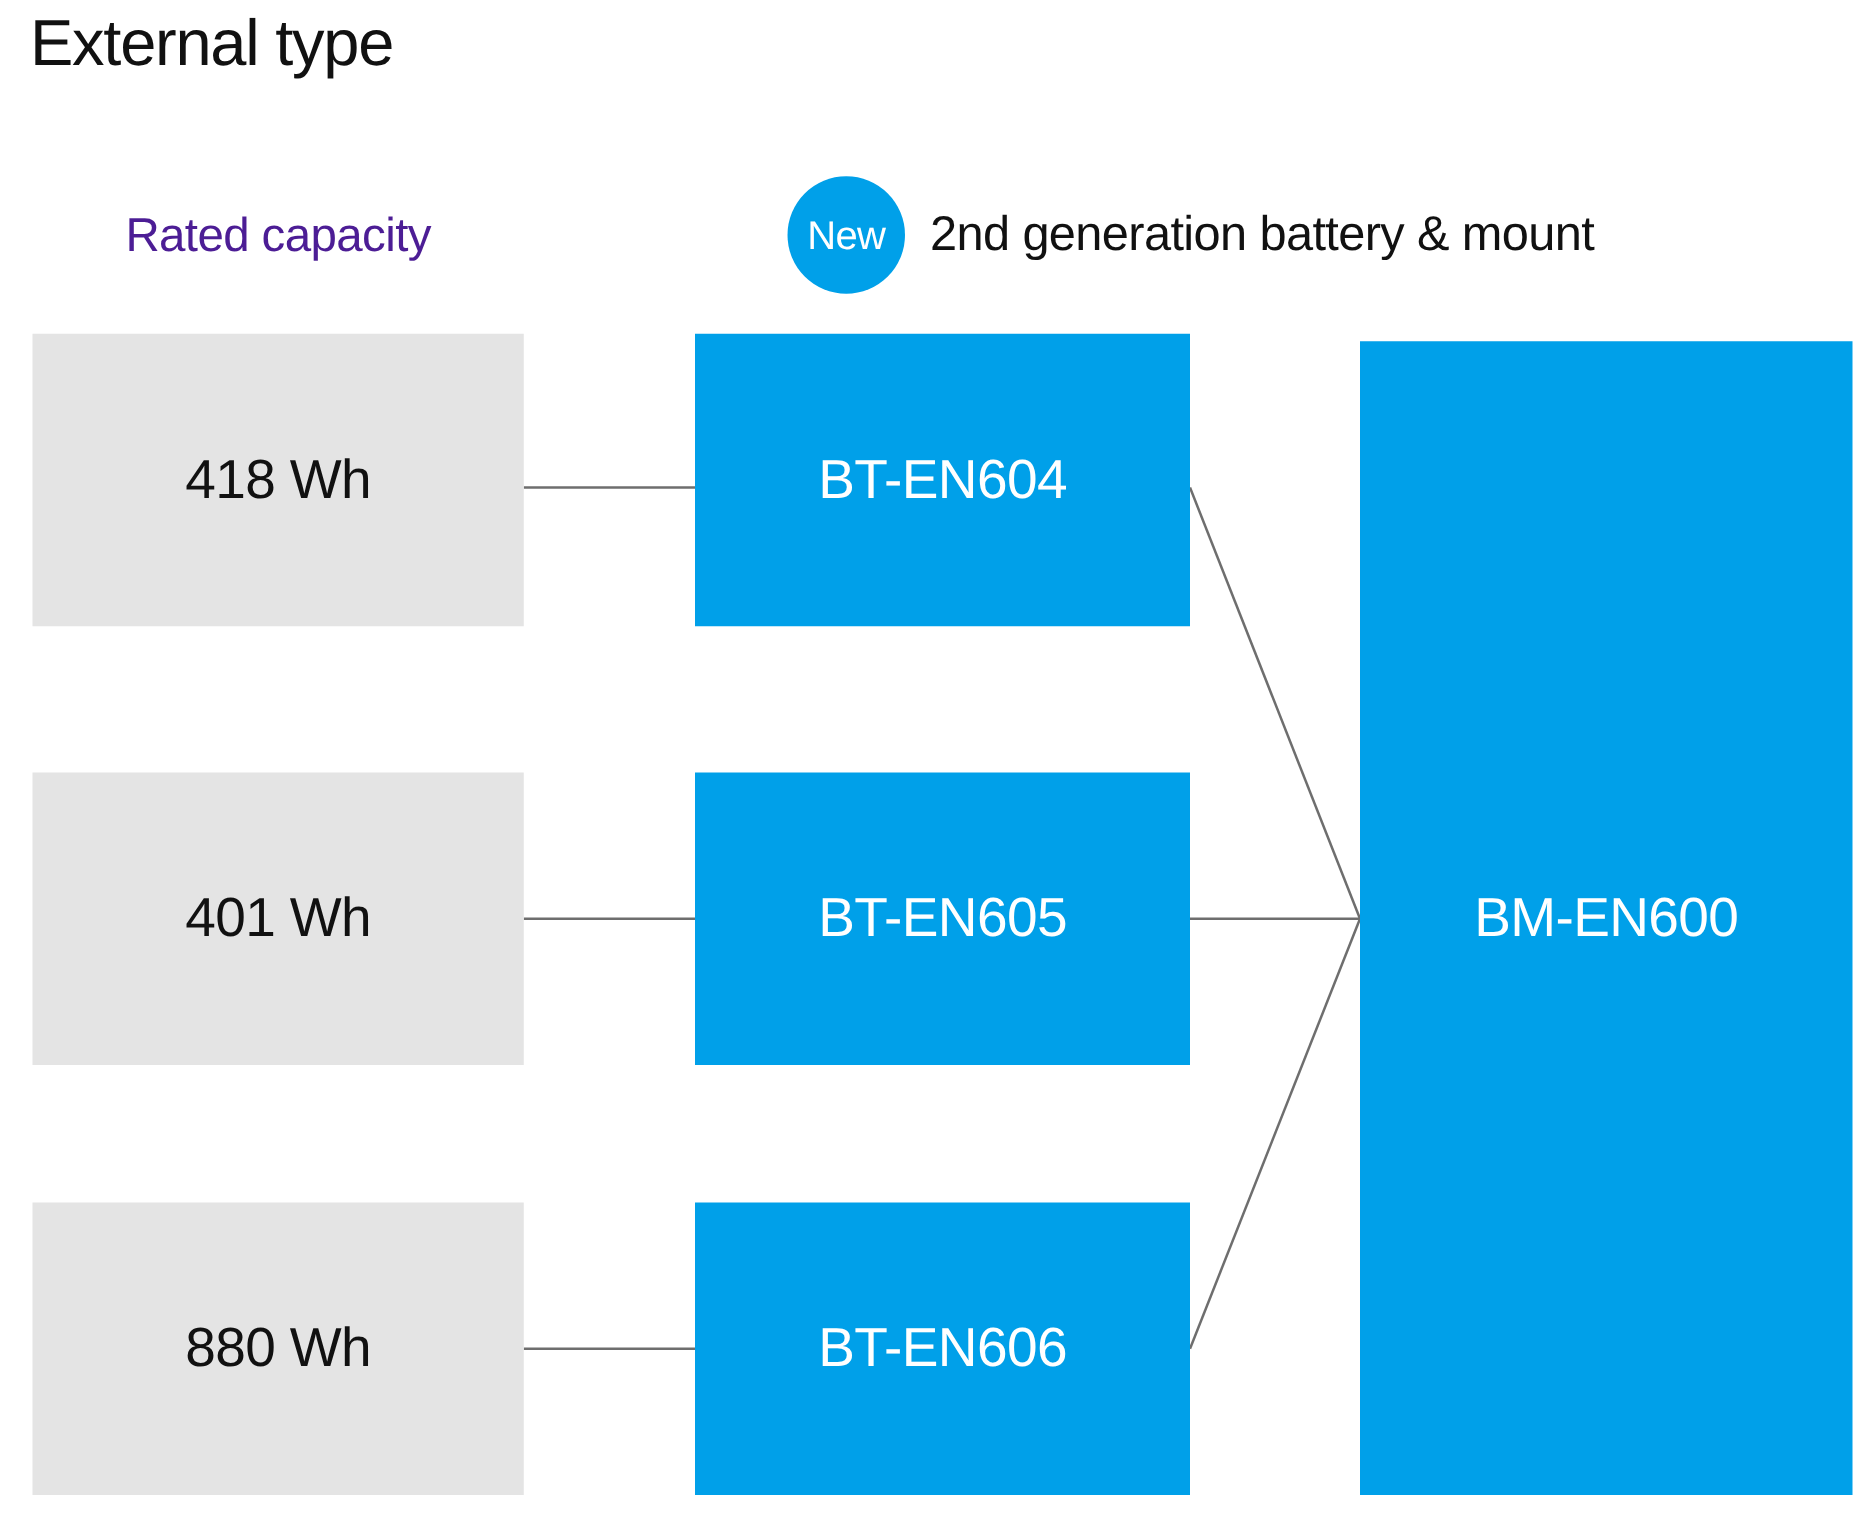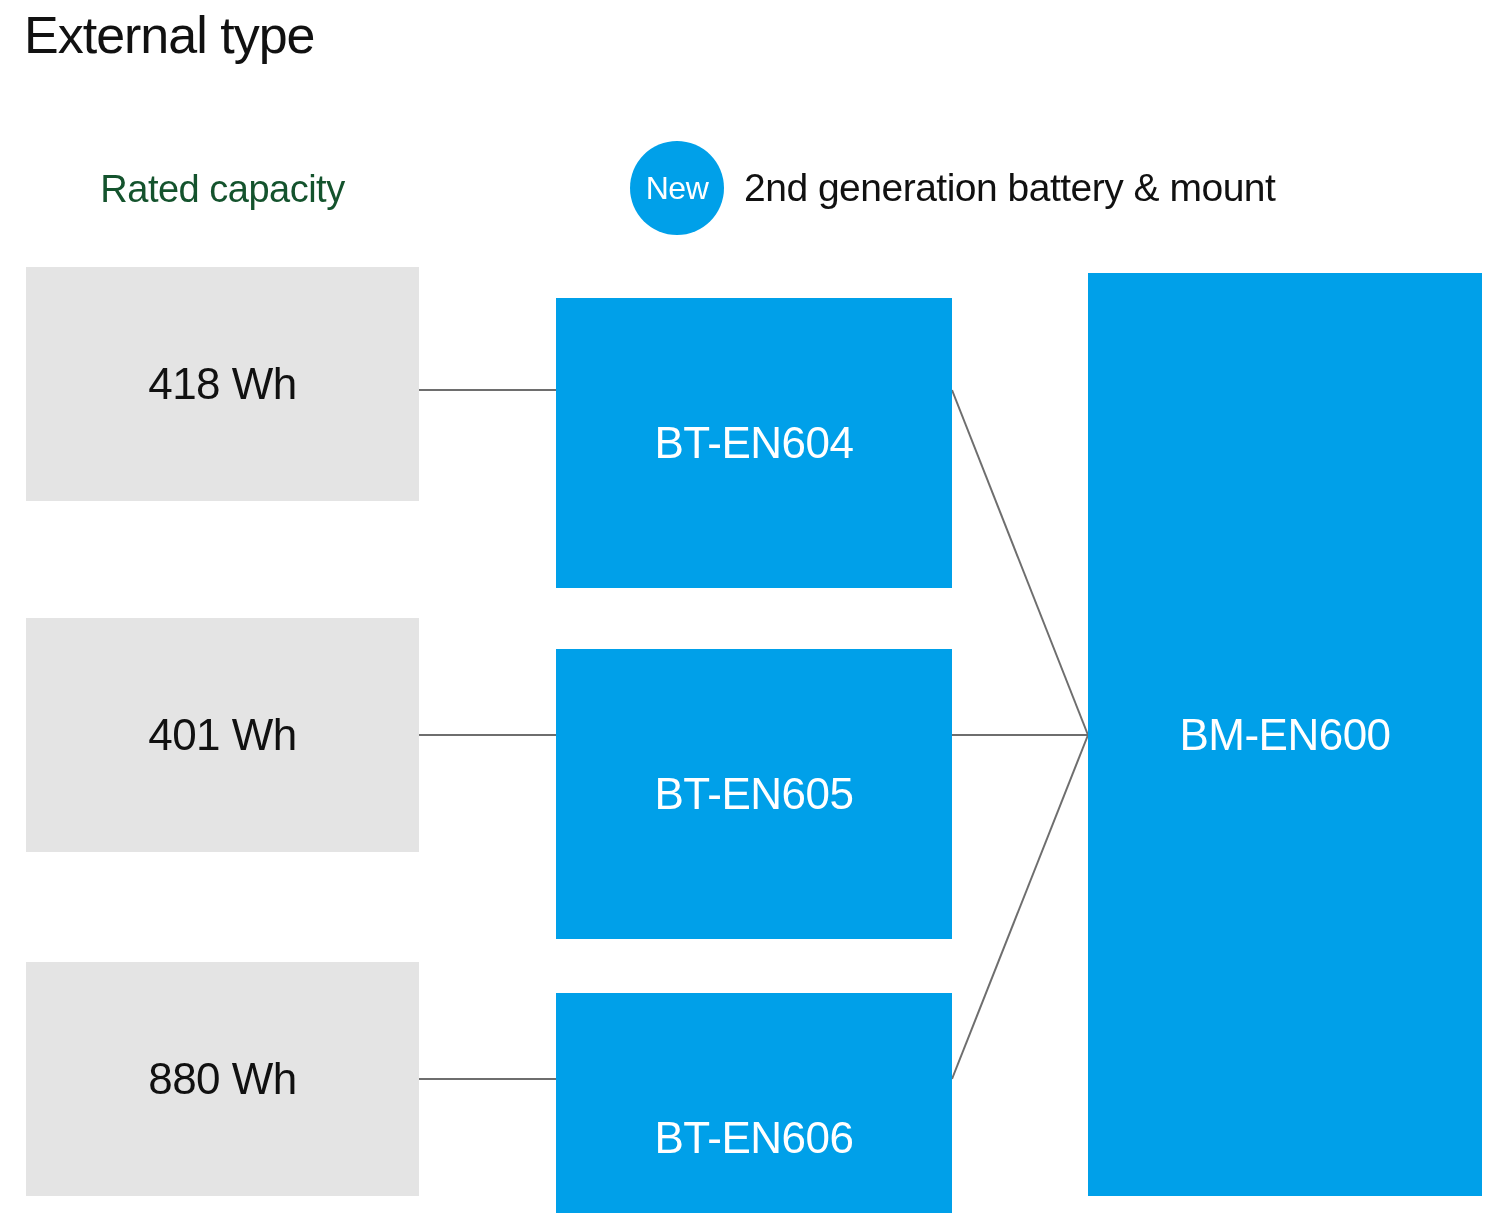--- a/index.html
+++ b/index.html
@@ -28,21 +28,21 @@
     white-space: nowrap;
   }
   .capacity-header {
     position: absolute;
     left: 26px;
     width: 393px;
     top: 168px;
     text-align: center;
     font-size: 38px;
     letter-spacing: -0.5px;
-    color: #14532d;
+    color: #4c1d95;
   }
   .new-badge {
     position: absolute;
     left: 630px;
     top: 141px;
     width: 94px;
     height: 94px;
     border-radius: 50%;
     background: #00A0E9;
     color: #ffffff;
@@ -83,24 +83,23 @@
   .capacity-box {
     left: 26px;
     width: 393px;
     height: 234px;
     background: #E4E4E4;
     color: #111111;
   }
   .battery-box {
     left: 556px;
     width: 396px;
-    height: 290px;
+    height: 234px;
     background: #00A0E9;
     color: #ffffff;
-    margin-top: 31px;
   }
   .row-0 { top: 267px; }
   .row-1 { top: 618px; }
   .row-2 { top: 962px; }
   .mount-box {
     left: 1088px;
     top: 273px;
     width: 394px;
     height: 923px;
     background: #00A0E9;

